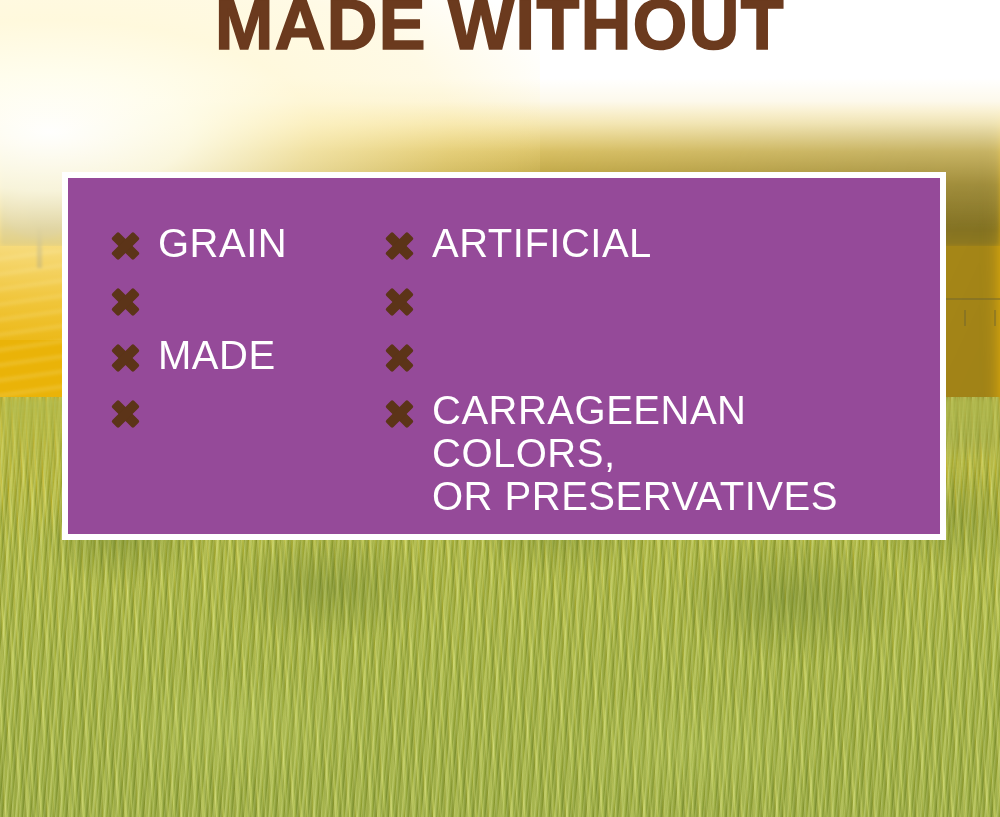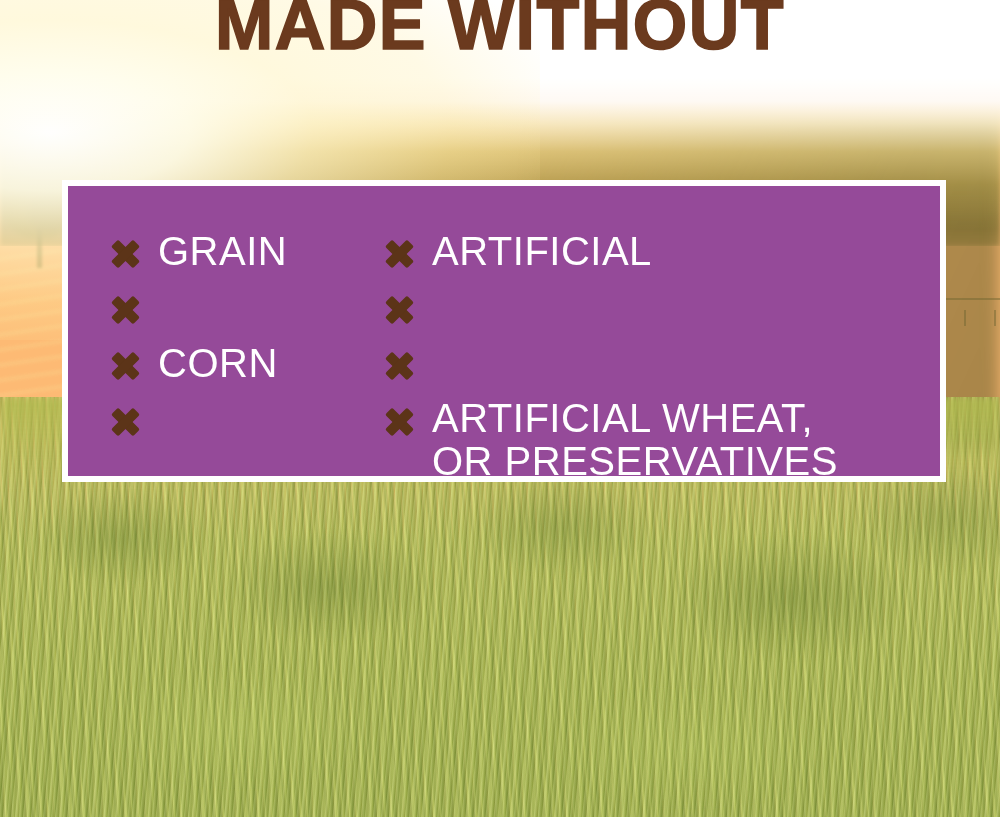--- a/index.html
+++ b/index.html
@@ -9,21 +9,21 @@
     width:1000px; height:817px;
     overflow:hidden;
     background:#ffffff;
     font-family:"Liberation Sans", sans-serif;
   }
 
   #stage {
     position:relative;
     width:1000px; height:817px;
     overflow:hidden;
-    background:#fdba74;
+    background:#eab308;
   }
 
   
   .photo {
     position:absolute;
     left:0; top:0;
     width:1000px; height:817px;
     overflow:hidden;
   }
 
@@ -254,22 +254,22 @@
     font-weight:bold;
     letter-spacing:1.5px;
     color:#6b3a1e;
     -webkit-text-stroke:1.6px #6b3a1e;
     white-space:nowrap;
   }
 
   
   .panel {
     position:absolute;
-    left:62px; top:180px;
-    width:884px; height:302px;
+    left:62px; top:172px;
+    width:884px; height:368px;
     background:#ffffff;
     padding:6px;
   }
   .panel-inner {
     width:100%; height:100%;
     background:#954a99;
     position:relative;
   }
 
   .cols {
@@ -377,21 +377,21 @@
                 <i></i>
                 <i></i>
               </span>
           </div>
 
           <div class="item">
             <span class="xmark">
                 <i></i>
                 <i></i>
               </span>
-            <span class="label">CORN</span>
+            <span class="label">MADE</span>
           </div>
 
 
           <div class="item">
             <span class="xmark">
                 <i></i>
                 <i></i>
               </span>
           </div>
 
@@ -419,21 +419,21 @@
                 <i></i>
                 <i></i>
               </span>
           </div>
 
           <div class="item tall">
             <span class="xmark">
                 <i></i>
                 <i></i>
               </span>
-            <span class="label two-line">ARTIFICIAL WHEAT,
+            <span class="label two-line">CARRAGEENAN COLORS,
 OR PRESERVATIVES</span>
           </div>
 
         </div>
 
       </div>
     </div>
   </div>
 
 </div>

